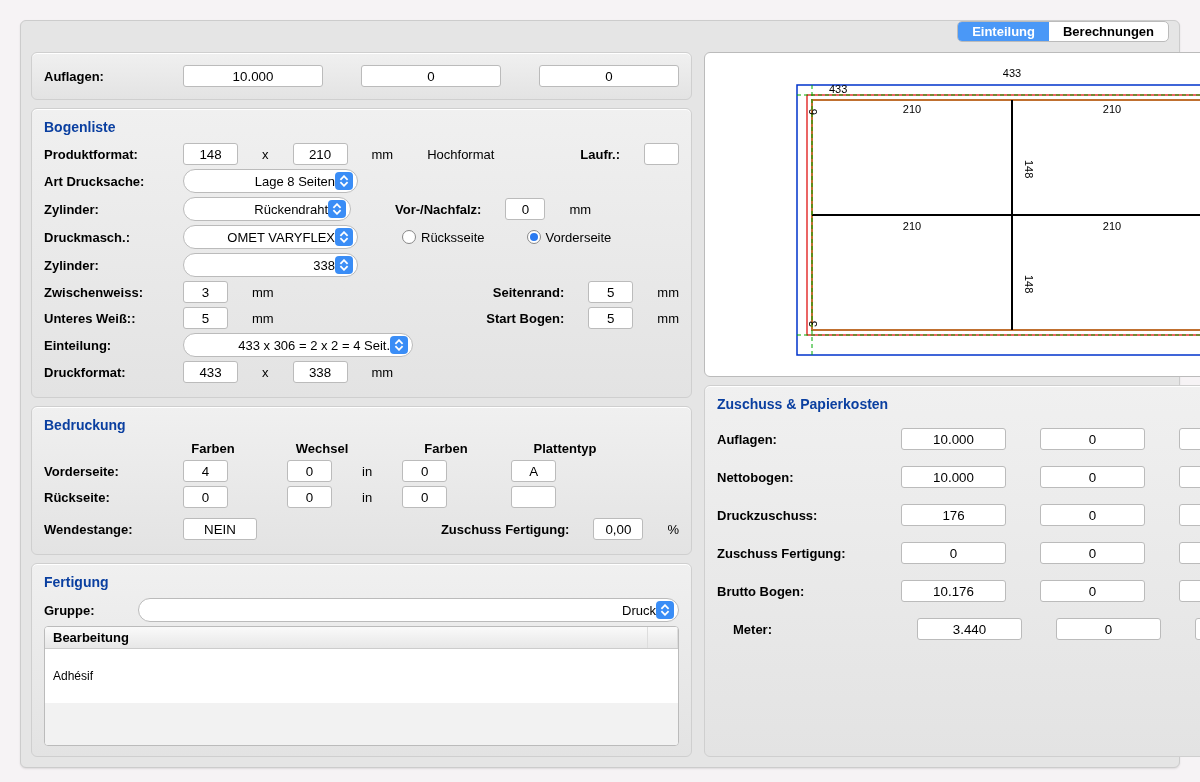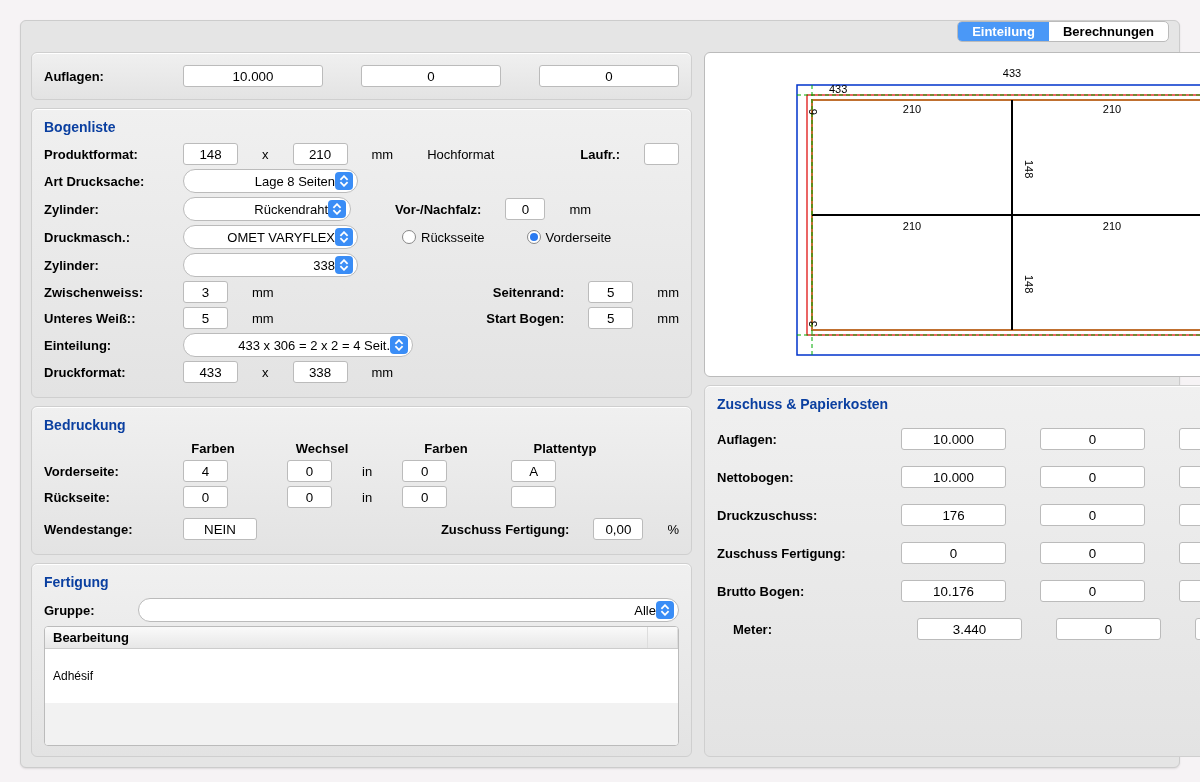--- a/index.html
+++ b/index.html
@@ -207,21 +207,21 @@
           <input class="fld" style="width: 50px;" value="0,00">
           <span>%</span>
         </div>
       </div>
 
       <div class="block">
         <h3>Fertigung</h3>
         <div class="row">
           <div class="lbl" style="width:70px">Gruppe:</div>
           <div class="sel" style="flex:1">
-            <span>Alle</span>
+            <span>Druck</span>
             <span class="selarrow">
                   <svg class="chev" viewBox="0 0 10 10">
                     <path d="M2 4 L5 1 L8 4 M2 6 L5 9 L8 6" stroke="#fff" stroke-width="1.5" fill="none"></path>
                   </svg>
                 </span>
           </div>
         </div>
         <div class="listbox">
           <div class="listhdr">
             <div class="hcell" style="flex:1">Bearbeitung</div>

